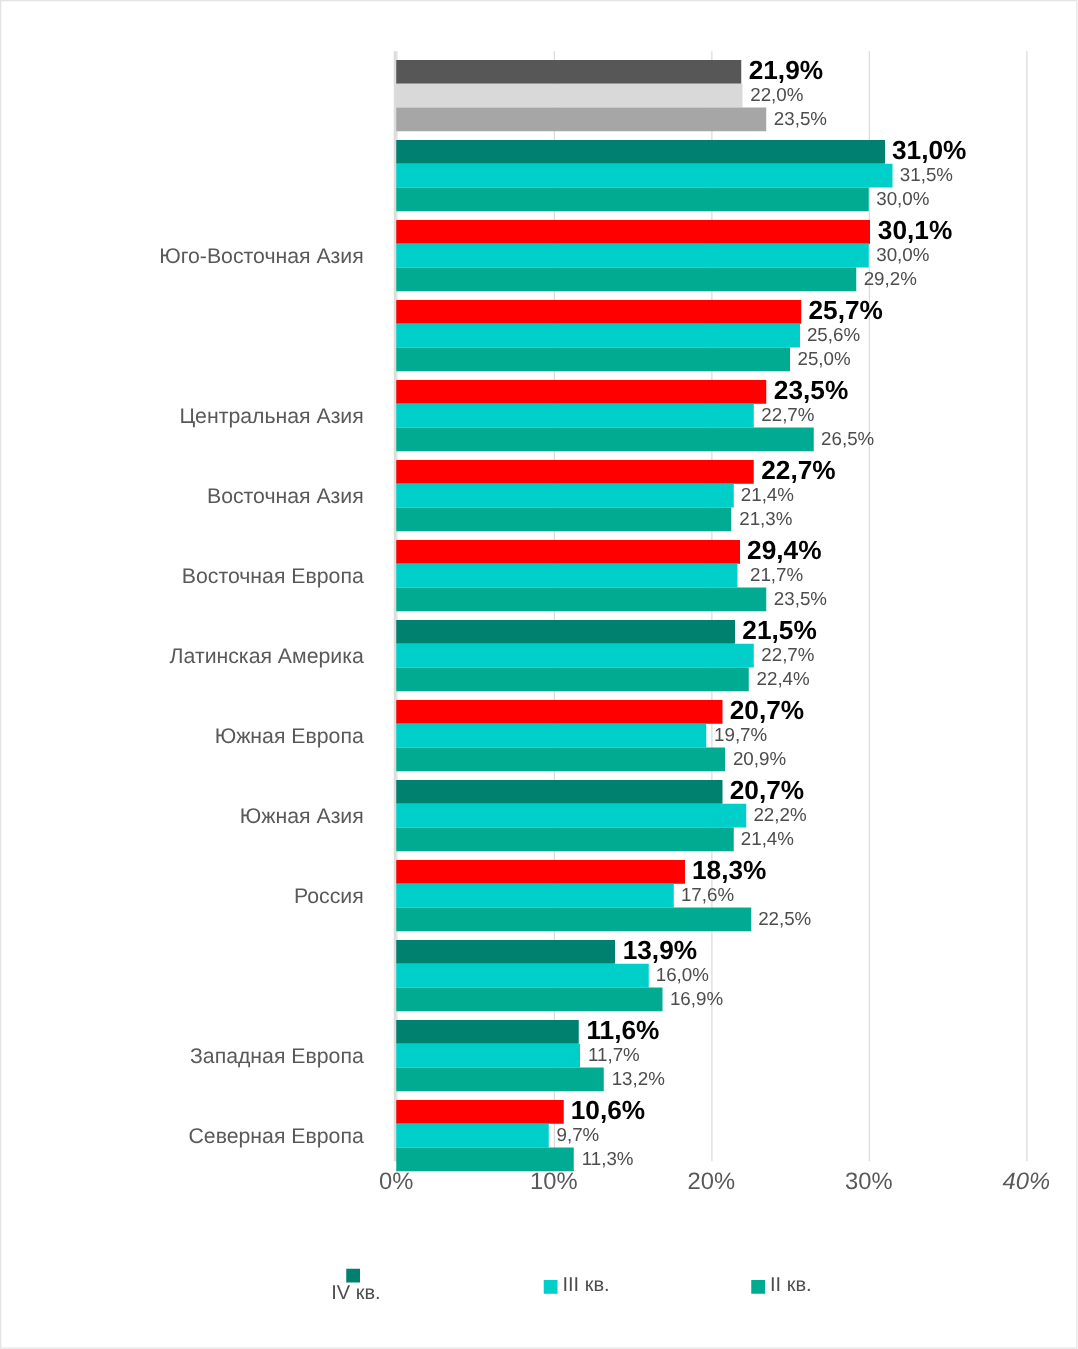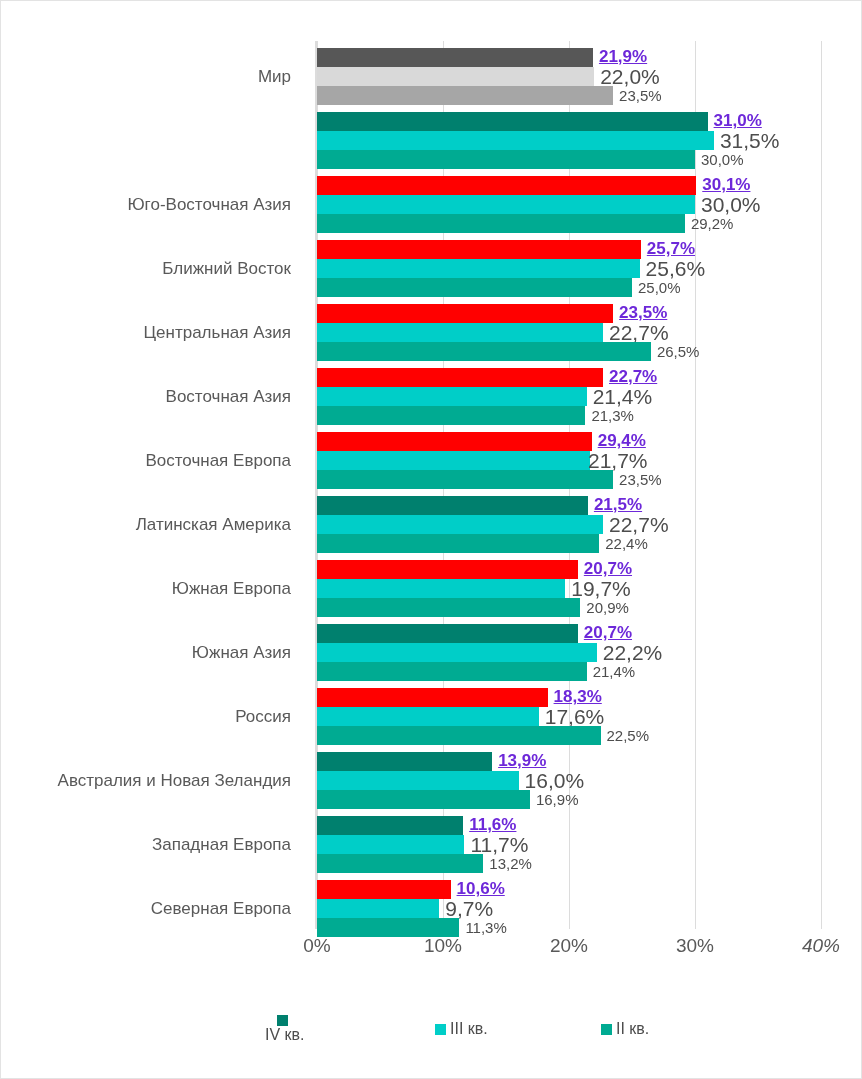--- a/index.html
+++ b/index.html
@@ -39,29 +39,28 @@
   .bar.b1{top:19px;}
   .bar.b2{top:38px;}
   .val{
     position:absolute;
     white-space:nowrap;
     color:#4d4d4d;
     font-family:"Liberation Sans", sans-serif;
   }
   .val.v0{
     top:-2px;
-    font-size:17px;
+    font-size:21px;
     font-weight:bold;
-    color:#6d28d9;
+    color:#000000;
     line-height:22px;
-    text-decoration:underline;
   }
   .val.v1{
     top:19px;
-    font-size:21px;
+    font-size:15px;
     line-height:19px;
   }
   .val.v2{
     top:38px;
     font-size:15px;
     line-height:19px;
   }
 
   
   .cats{position:absolute;left:0;top:40px;width:306px;height:888px;}
@@ -164,21 +163,21 @@
           <div class="val v0" style="left: 292.02px;">22,7%</div>
           <div class="bar b1" style="width: 269.64px; background: rgb(0, 206, 200);"></div>
           <div class="val v1" style="left: 275.64px;">21,4%</div>
           <div class="bar b2" style="width: 268.38px; background: rgb(0, 171, 146);"></div>
           <div class="val v2" style="left: 274.38px;">21,3%</div>
         </div>
         <div class="row" style="top: 391px;">
           <div class="bar b0" style="width: 274.68px; background: rgb(255, 0, 0);"></div>
           <div class="val v0" style="left: 280.68px;">29,4%</div>
           <div class="bar b1" style="width: 273.42px; background: rgb(0, 206, 200);"></div>
-          <div class="val v1" style="left: 271px; text-align: center;">21,7%</div>
+          <div class="val v1" style="left: 283px; text-align: center;">21,7%</div>
           <div class="bar b2" style="width: 296.1px; background: rgb(0, 171, 146);"></div>
           <div class="val v2" style="left: 302.1px;">23,5%</div>
         </div>
         <div class="row" style="top: 455px;">
           <div class="bar b0" style="width: 270.9px; background: rgb(0, 128, 110);"></div>
           <div class="val v0" style="left: 276.9px;">21,5%</div>
           <div class="bar b1" style="width: 286.02px; background: rgb(0, 206, 200);"></div>
           <div class="val v1" style="left: 292.02px;">22,7%</div>
           <div class="bar b2" style="width: 282.24px; background: rgb(0, 171, 146);"></div>
           <div class="val v2" style="left: 288.24px;">22,4%</div>
@@ -228,31 +227,28 @@
           <div class="val v0" style="left: 139.56px;">10,6%</div>
           <div class="bar b1" style="width: 122.22px; background: rgb(0, 206, 200);"></div>
           <div class="val v1" style="left: 128.22px;">9,7%</div>
           <div class="bar b2" style="width: 142.38px; background: rgb(0, 171, 146);"></div>
           <div class="val v2" style="left: 148.38px;">11,3%</div>
         </div>
       </div>
   </div>
 
   <div class="cats" id="cats">
-      <div class="cat" style="top: 7px;">Мир</div>
       <div class="cat" style="top: 135px;">Юго-Восточная Азия</div>
-      <div class="cat" style="top: 199px;">Ближний Восток</div>
       <div class="cat" style="top: 263px;">Центральная Азия</div>
       <div class="cat" style="top: 327px;">Восточная Азия</div>
       <div class="cat" style="top: 391px;">Восточная Европа</div>
       <div class="cat" style="top: 455px;">Латинская Америка</div>
       <div class="cat" style="top: 519px;">Южная Европа</div>
       <div class="cat" style="top: 583px;">Южная Азия</div>
       <div class="cat" style="top: 647px;">Россия</div>
-      <div class="cat" style="top: 711px;">Австралия и Новая Зеландия</div>
       <div class="cat" style="top: 775px;">Западная Европа</div>
       <div class="cat" style="top: 839px;">Северная Европа</div>
     </div>
 
   <div class="xticks" id="xticks">
       <div class="xtick" style="left: 316px;">0%</div>
       <div class="xtick" style="left: 442px;">10%</div>
       <div class="xtick" style="left: 568px;">20%</div>
       <div class="xtick" style="left: 694px;">30%</div>
       <div class="xtick" style="left: 820px; font-style: italic;">40%</div>

